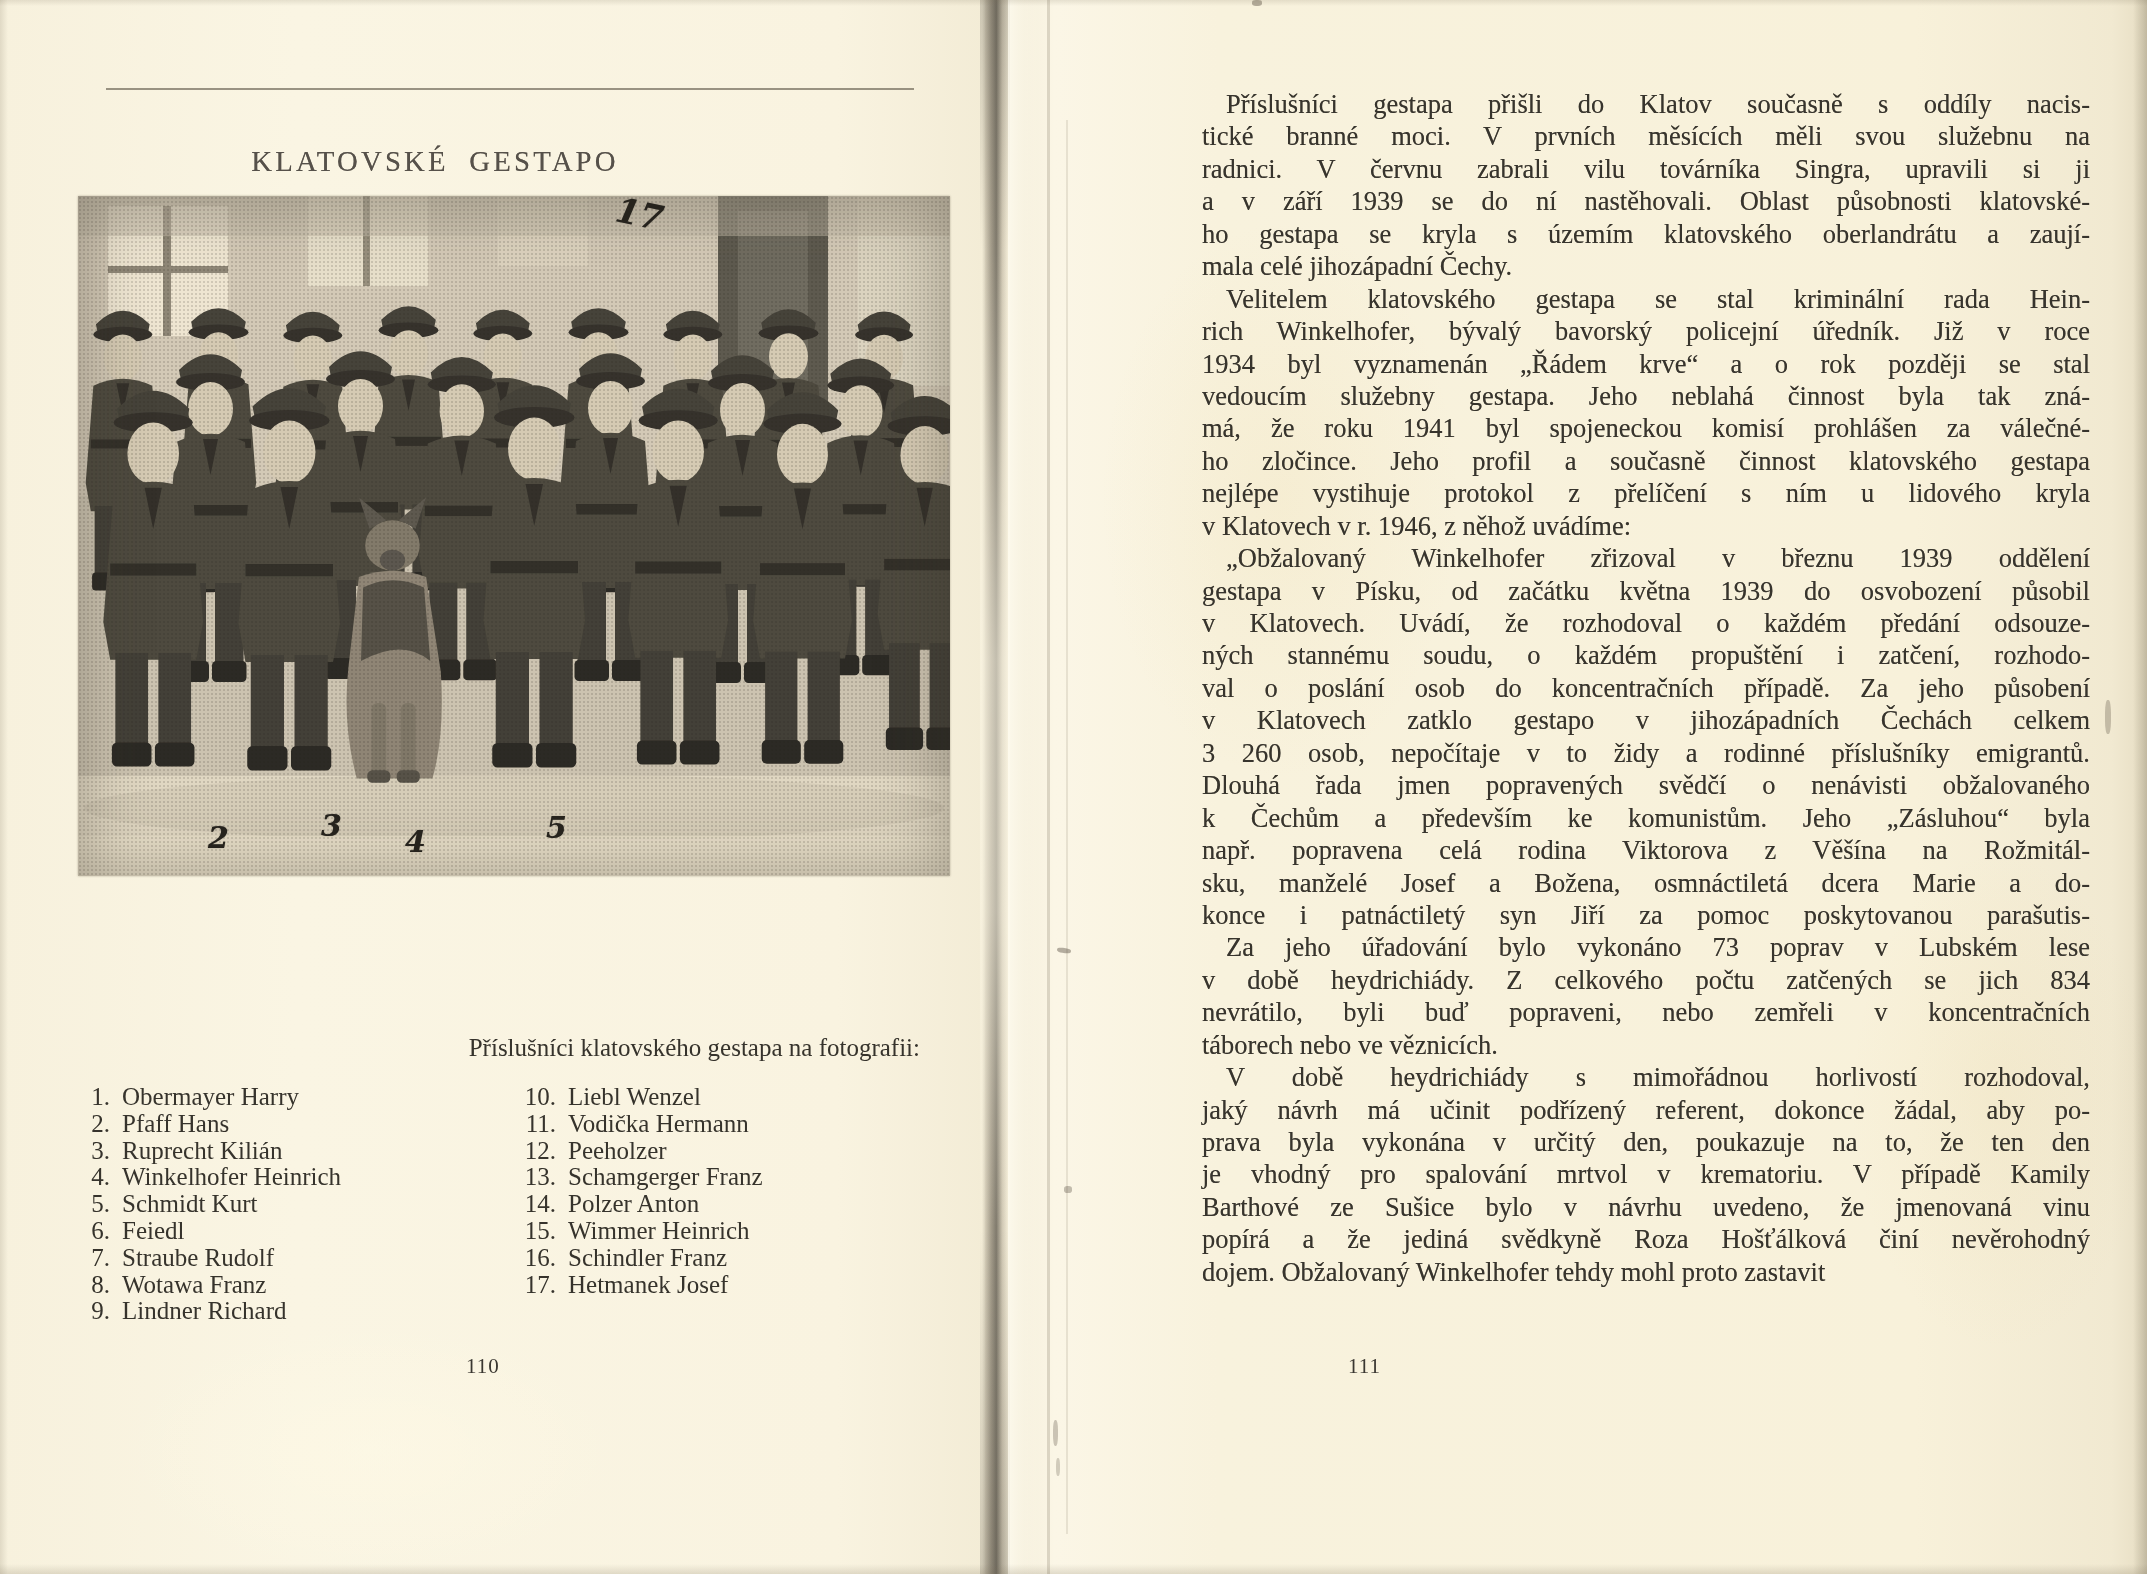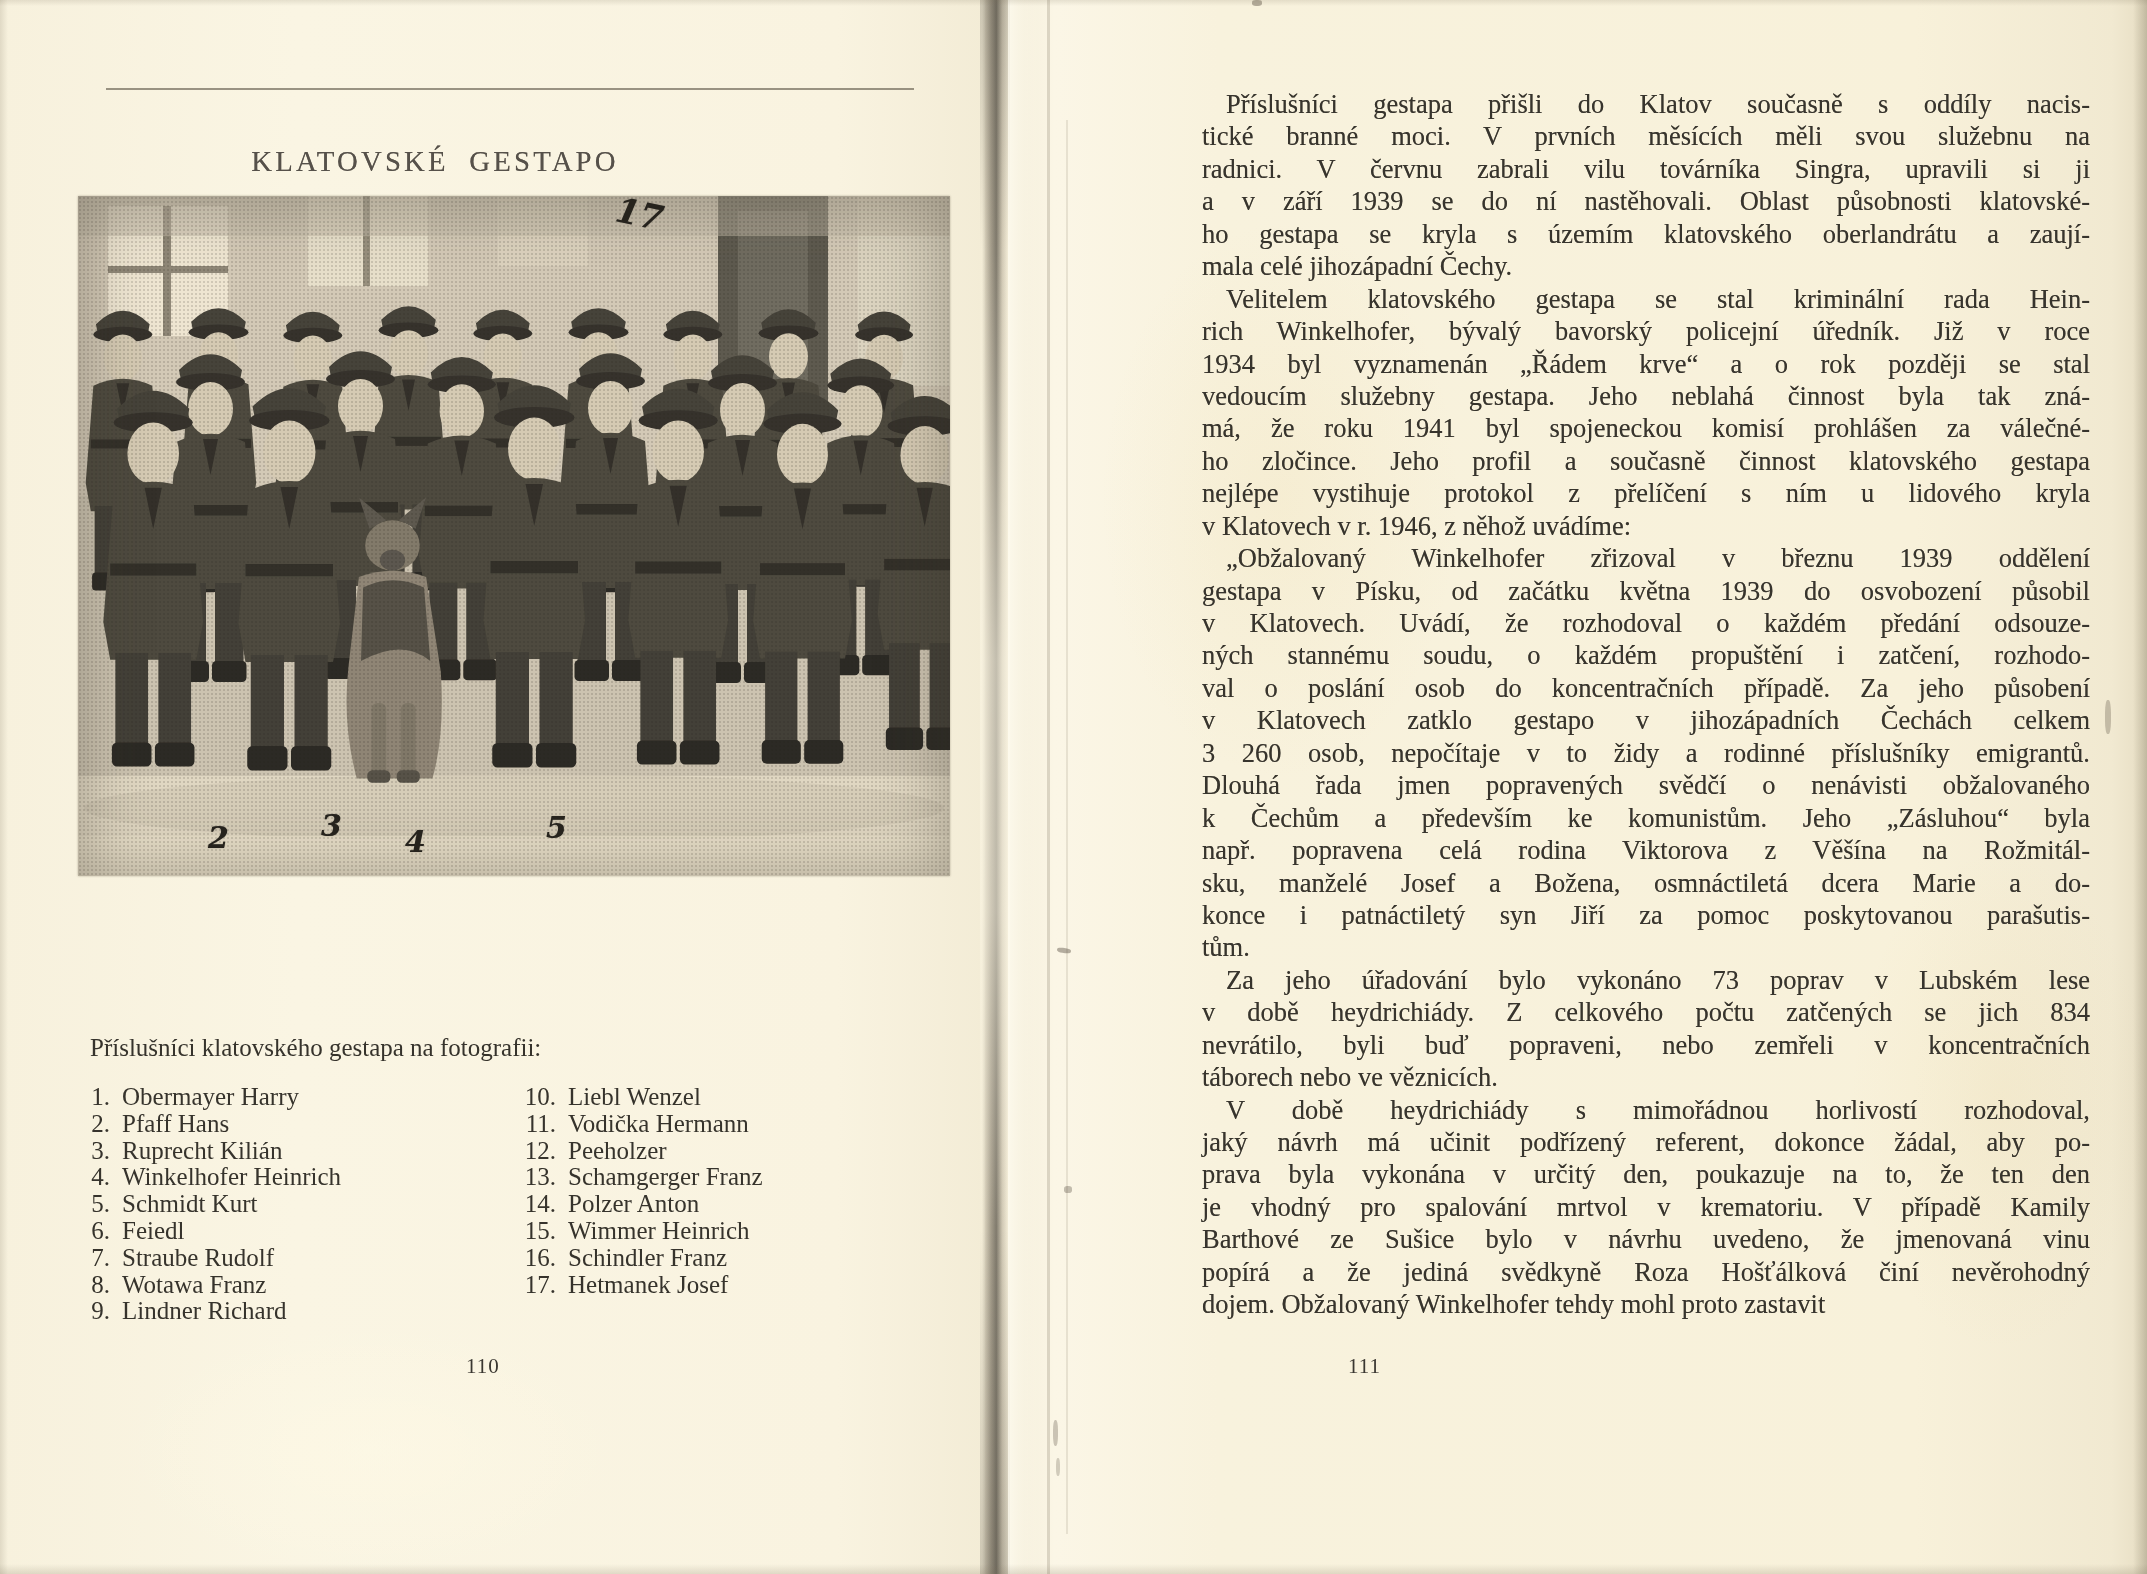--- a/index.html
+++ b/index.html
@@ -35,21 +35,21 @@
   .photo{position:absolute;left:78px;top:196px;width:872px;height:680px;overflow:hidden;
     box-shadow:inset 0 0 3px rgba(50,45,35,.8), 0 0 2px rgba(90,80,60,.4);background:#c9c2b2;}
   .photo svg{position:absolute;left:0;top:0;filter:sepia(.12) contrast(.93) brightness(1.01) blur(.3px);}
   .dots{position:absolute;inset:0;
     background-image:radial-gradient(rgba(35,32,26,.15) 1px, rgba(0,0,0,0) 1.5px);
     background-size:4px 4px;}
   .photo-vignette{position:absolute;inset:0;box-shadow:inset 0 0 70px rgba(55,50,40,.38);}
   .pa{position:absolute;font-family:"DejaVu Serif",serif;font-style:italic;font-weight:bold;
     color:#26231d;font-size:30px;text-shadow:0 0 1px rgba(30,28,22,.5);}
   
-  .caption{position:absolute;left:90px;top:1034px;width:830px;text-align:left;font-size:25px;color:#36332c;}
+  .caption{position:absolute;left:90px;top:1034px;width:830px;text-align:right;font-size:25px;color:#36332c;}
   .roster-col{position:absolute;top:1084px;font-size:25px;color:#36332c;}
   #roster-col1{left:76px;width:400px;}
   #roster-col2{left:492px;width:430px;}
   .rrow{display:flex;height:26.8px;line-height:26.8px;}
   .rnum{display:inline-block;text-align:right;margin-right:12px;}
   #roster-col1 .rnum{width:34px;}
   #roster-col2 .rnum{width:64px;}
   .folio{position:absolute;top:1354px;width:110px;text-align:left;font-size:21px;letter-spacing:1px;color:#3a3731;}
   #folio-left{left:466px;}
   #folio-right{left:1348px;}
@@ -274,21 +274,20 @@
         <div class="tline">v Klatovech. Uvádí, že rozhodoval o každém předání odsouze-</div>
         <div class="tline">ných stannému soudu, o každém propuštění i zatčení, rozhodo-</div>
         <div class="tline">val o poslání osob do koncentračních případě. Za jeho působení</div>
         <div class="tline">v Klatovech zatklo gestapo v jihozápadních Čechách celkem</div>
         <div class="tline">3 260 osob, nepočítaje v to židy a rodinné příslušníky emigrantů.</div>
         <div class="tline">Dlouhá řada jmen popravených svědčí o nenávisti obžalovaného</div>
         <div class="tline">k Čechům a především ke komunistům. Jeho „Zásluhou“ byla</div>
         <div class="tline">např. popravena celá rodina Viktorova z Věšína na Rožmitál-</div>
         <div class="tline">sku, manželé Josef a Božena, osmnáctiletá dcera Marie a do-</div>
         <div class="tline">konce i patnáctiletý syn Jiří za pomoc poskytovanou parašutis-</div>
-        <div class="tline last">tům.</div>
       </div>
     <div class="para">
         <div class="tline">Za jeho úřadování bylo vykonáno 73 poprav v Lubském lese</div>
         <div class="tline">v době heydrichiády. Z celkového počtu zatčených se jich 834</div>
         <div class="tline">nevrátilo, byli buď popraveni, nebo zemřeli v koncentračních</div>
         <div class="tline last">táborech nebo ve věznicích.</div>
       </div>
     <div class="para">
         <div class="tline">V době heydrichiády s mimořádnou horlivostí rozhodoval,</div>
         <div class="tline">jaký návrh má učinit podřízený referent, dokonce žádal, aby po-</div>

